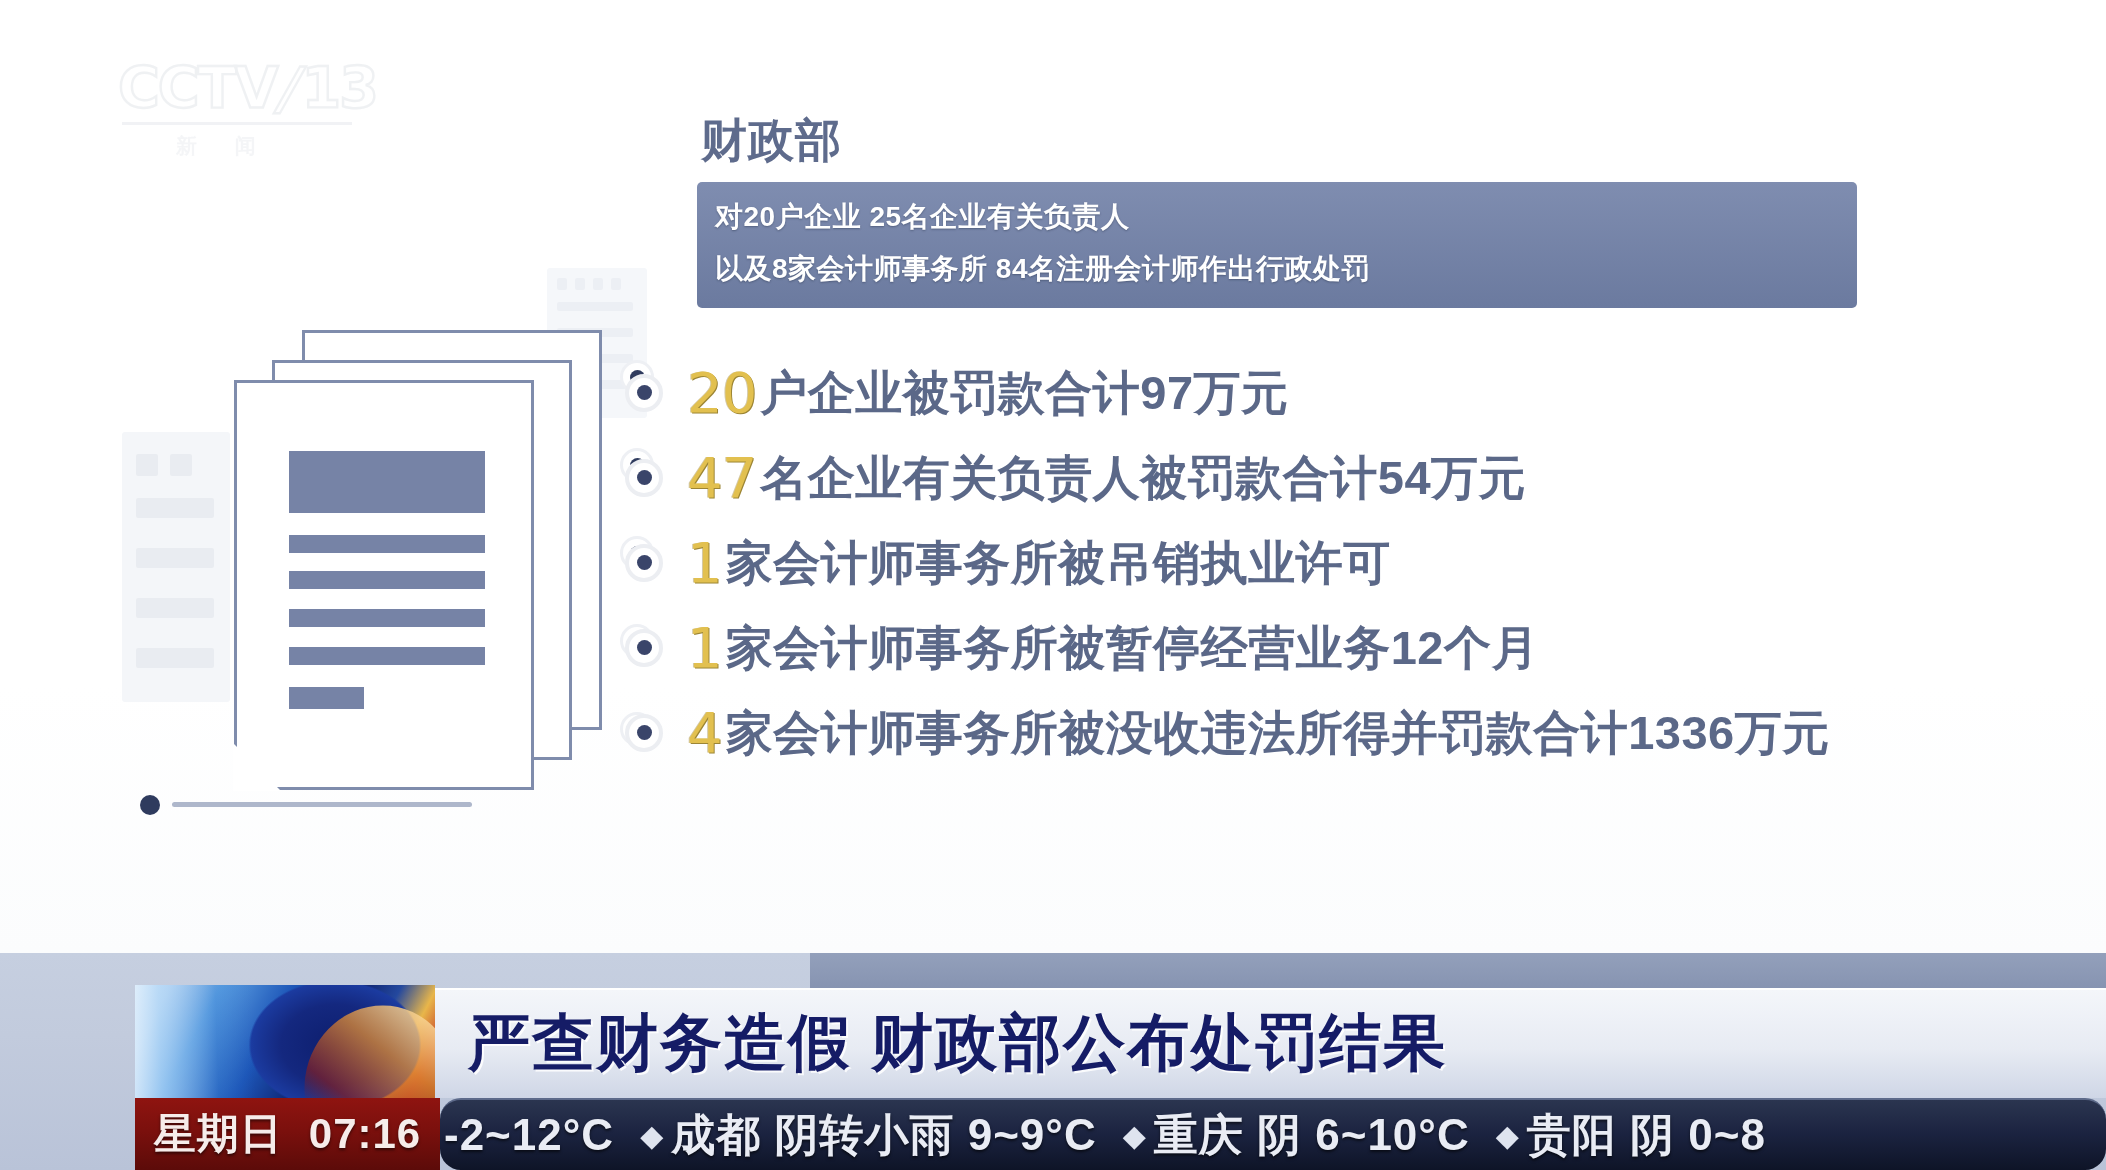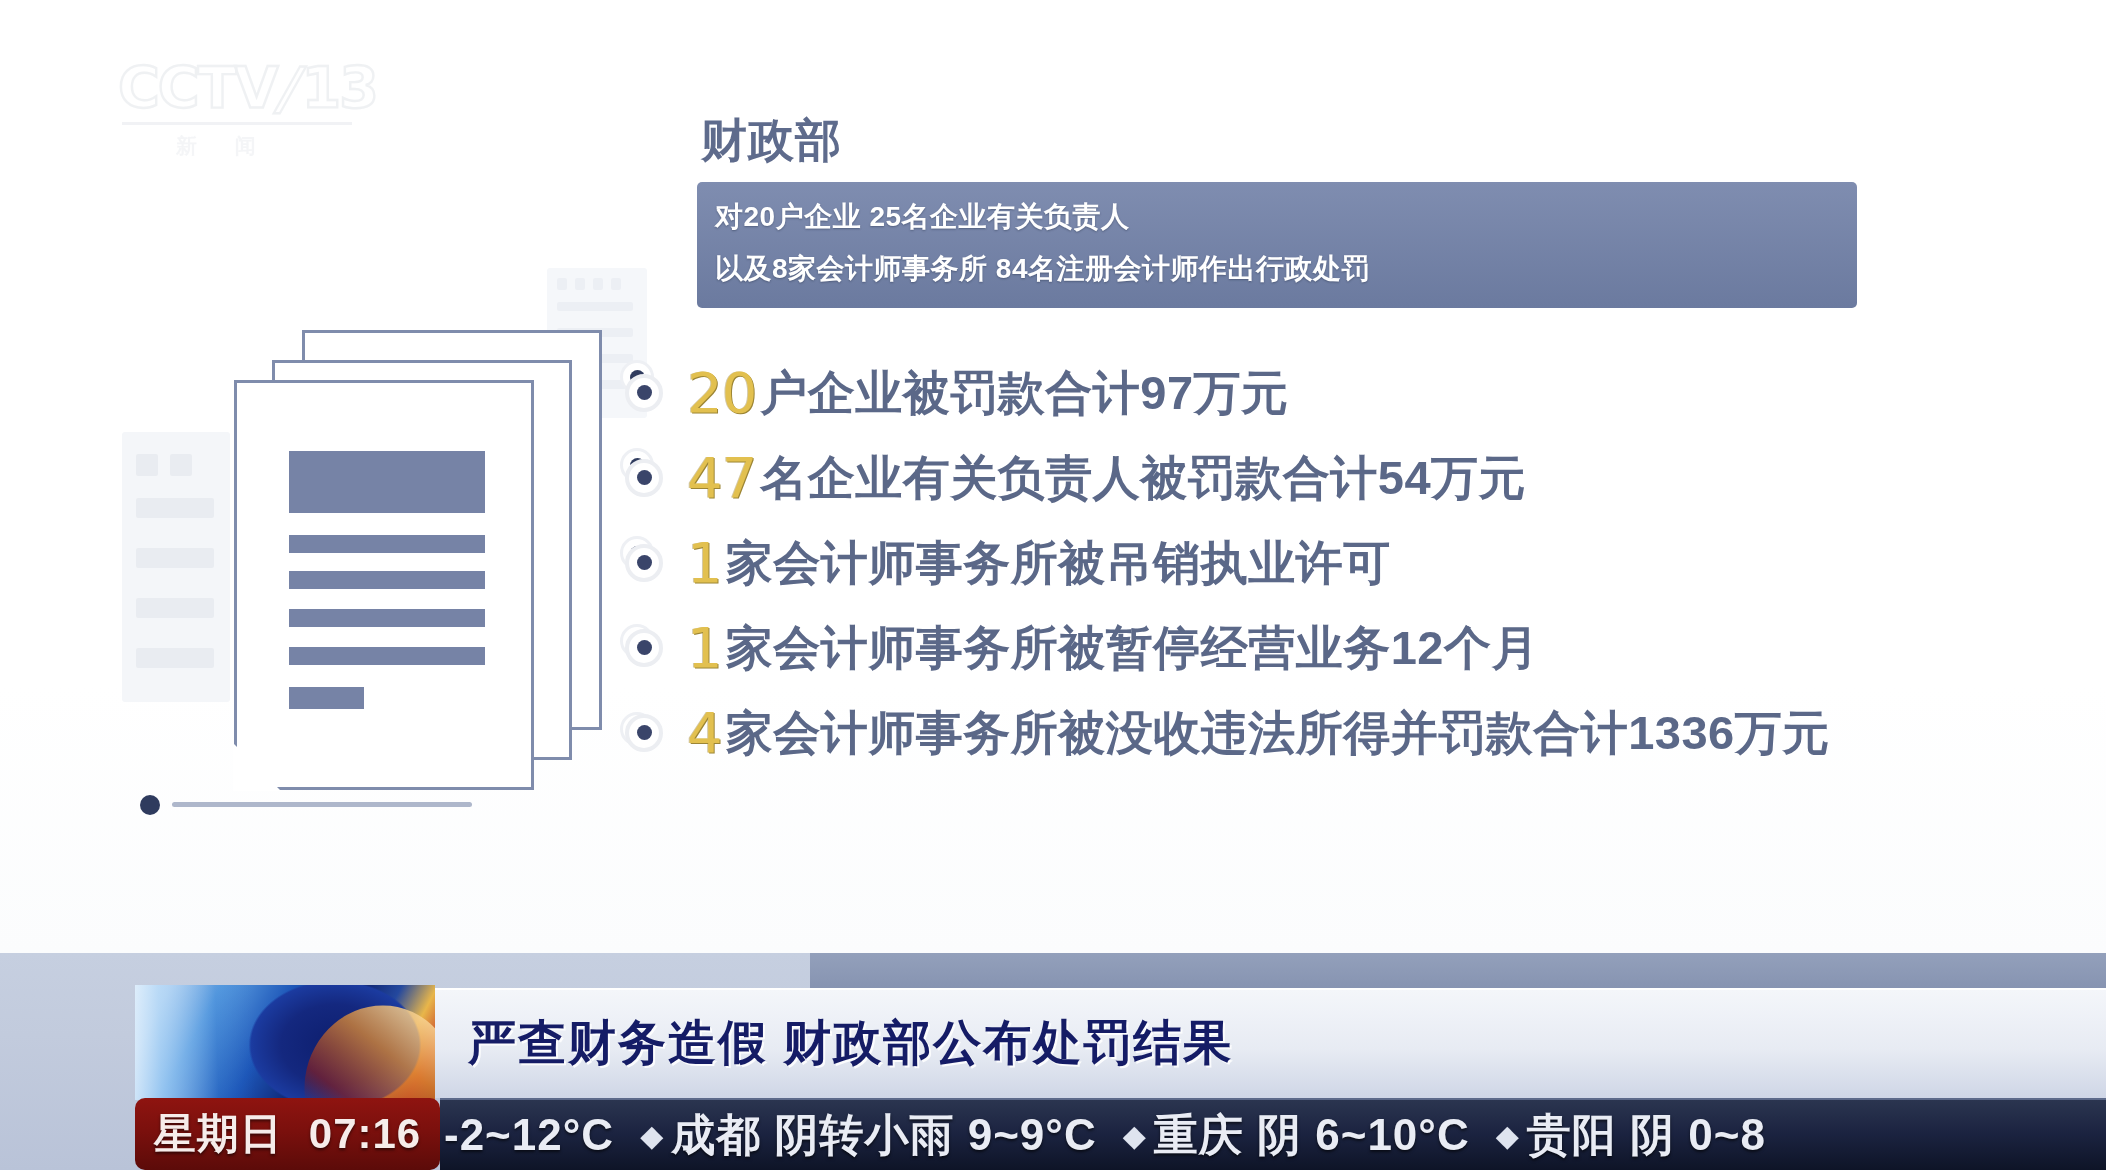--- a/index.html
+++ b/index.html
@@ -144,41 +144,42 @@
     transform:rotate(-12deg);
   }
   .globe:before{
     content:""; position:absolute; right:-20px; top:20px; width:150px; height:160px;
     background:linear-gradient(200deg,rgba(255,235,180,.9) 0%,rgba(225,140,50,.75) 35%,rgba(150,30,20,.6) 65%,rgba(255,255,255,0) 80%);
     transform:rotate(18deg); border-radius:50%;
   }
   .headline{
     position:absolute; left:468px; top:988px; height:110px;
     display:flex; align-items:center;
-    font-size:48px; font-weight:700; color:#151c66;
+    font-size:62px; font-weight:700; color:#151c66;
     letter-spacing:2px; line-height:84px;
     text-shadow:2px 2px 0 rgba(255,255,255,.85);
   }
 
   
   .ticker{ position:absolute; left:0; top:1098px; width:2106px; height:72px; }
   .tick-red{
     position:absolute; left:135px; top:0; width:305px; height:72px;
     background:linear-gradient(180deg,#8f1410 0%,#7b100d 45%,#5c0b09 100%);
-    display:flex; align-items:center; justify-content:center; gap:26px;border-radius:10px;
+    display:flex; align-items:center; justify-content:center; gap:26px;
   }
   .tick-red span{
     color:#f6ecea; font-size:42px; font-weight:700; letter-spacing:1px;
     text-shadow:0 2px 3px rgba(0,0,0,.55);
   }
   .tick-blue{
     position:absolute; left:440px; top:0; width:1666px; height:72px;
     background:linear-gradient(180deg,#2b3550 0%,#1b2340 48%,#0e1427 100%);
     display:flex; align-items:center; overflow:hidden;
     border-top:2px solid #5d6a8a;
+    border-radius:21px;
   }
   .tick-blue .seg{
     color:#e9ecf4; font-size:44px; font-weight:700; white-space:nowrap;
     letter-spacing:1px; margin-right:26px; text-shadow:0 2px 3px rgba(0,0,0,.6);
   }
   .tick-blue .dia{ color:#dfe4ef; font-size:30px; margin-right:8px; }
   .tick-left-pad{ width:4px; flex:0 0 auto; }
 </style>
 </head>
 <body>

